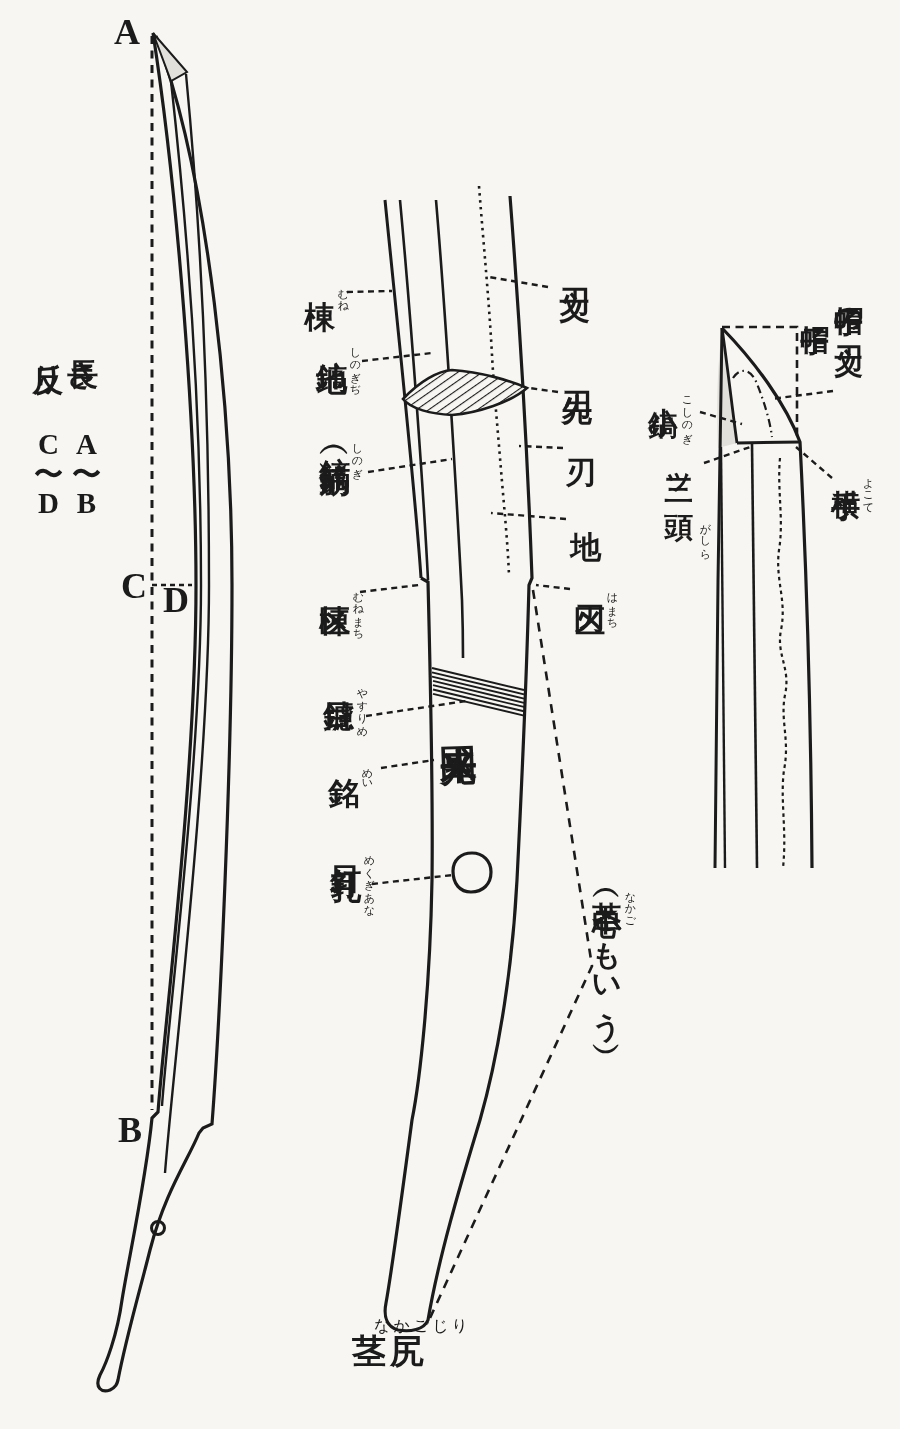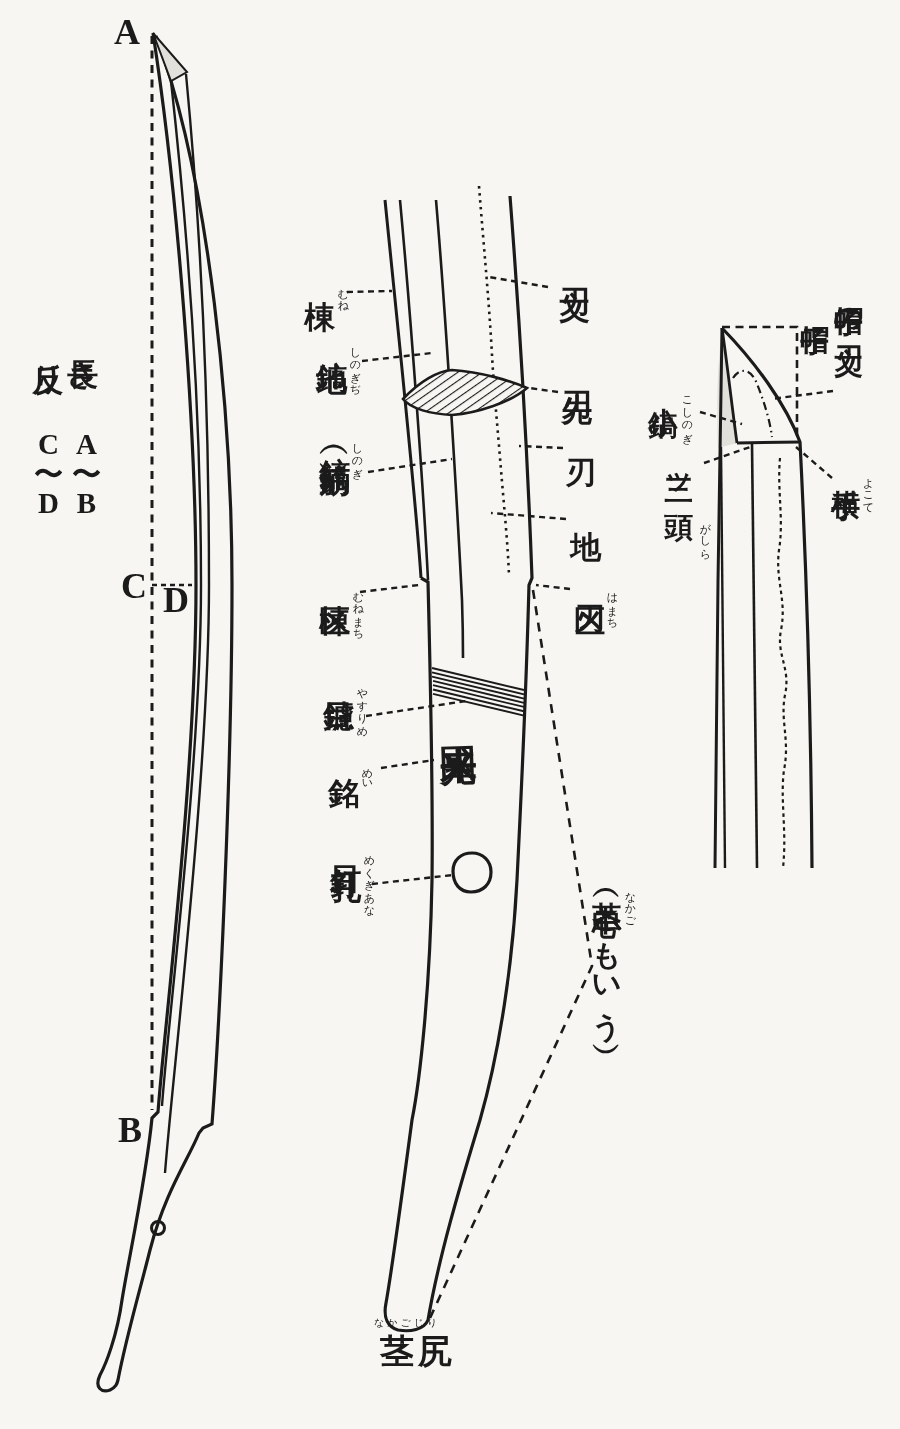--- a/index.html
+++ b/index.html
@@ -15,21 +15,21 @@
   .kanji{font-size:31px;font-weight:600;letter-spacing:3px;}
   .kanji-sm{font-size:29px;font-weight:600;letter-spacing:2px;}
   .furi{font-size:11px;font-weight:400;letter-spacing:0;}
   .pt{font-size:36px;font-weight:700;font-family:"Liberation Serif",serif;}
   .meas{font-size:31px;font-weight:600;letter-spacing:4px;}
   .rangecol{position:absolute;display:flex;flex-direction:column;align-items:center;
     font-size:29px;font-weight:700;line-height:1.02;font-family:"Liberation Serif",serif;}
   .rangecol span{display:block;}
   .mei-col{position:absolute;writing-mode:vertical-rl;text-orientation:upright;
     font-size:37px;font-weight:700;transform:rotate(-2deg);letter-spacing:1px;}
-  .horiz-furi{font-size:10px;letter-spacing:3px;}
+  .horiz-furi{font-size:16px;letter-spacing:3px;}
   .kanji-big{font-size:34px;font-weight:600;letter-spacing:4px;}
 </style>
 </head>
 <body>
 
 <div id="page">
 
   <svg id="art" width="900" height="1429" viewBox="0 0 900 1429">
     <defs>
       <pattern id="hatch" width="7" height="7" patternUnits="userSpaceOnUse" patternTransform="rotate(55)">
@@ -228,21 +228,21 @@
   <div class="lbl v kanji" style="left:564px;top:434px">刃</div>
   <div class="lbl v kanji" style="left:569px;top:506px">地</div>
 
   <div class="lbl v kanji" style="left:573px;top:580px">刃区</div>
   <div class="lbl v furi" style="left:606px;top:585px">はまち</div>
 
   <div class="lbl v kanji-sm" style="left:592px;top:878px">茎（中心ともいう）</div>
   <div class="lbl v furi" style="left:624px;top:884px">なかご</div>
 
   <div class="lbl horiz-furi" style="left:374px;top:1318px">なかごじり</div>
-  <div class="lbl kanji-big" style="left:380px;top:1334px">茎尻</div>
+  <div class="lbl kanji-big" style="left:352px;top:1334px">茎尻</div>
 
   <div class="mei-col" style="left:431px;top:716px">来國光</div>
 
   <div class="lbl v kanji-sm" style="left:834px;top:284px">帽子の刃文</div>
   <div class="lbl v kanji-sm" style="left:800px;top:303px">帽子</div>
 
   <div class="lbl v kanji-sm" style="left:648px;top:384px">小鎬</div>
   <div class="lbl v furi" style="left:681px;top:388px">こしのぎ</div>
 
   <div class="lbl v kanji-sm" style="left:664px;top:455px">三ッ頭</div>

